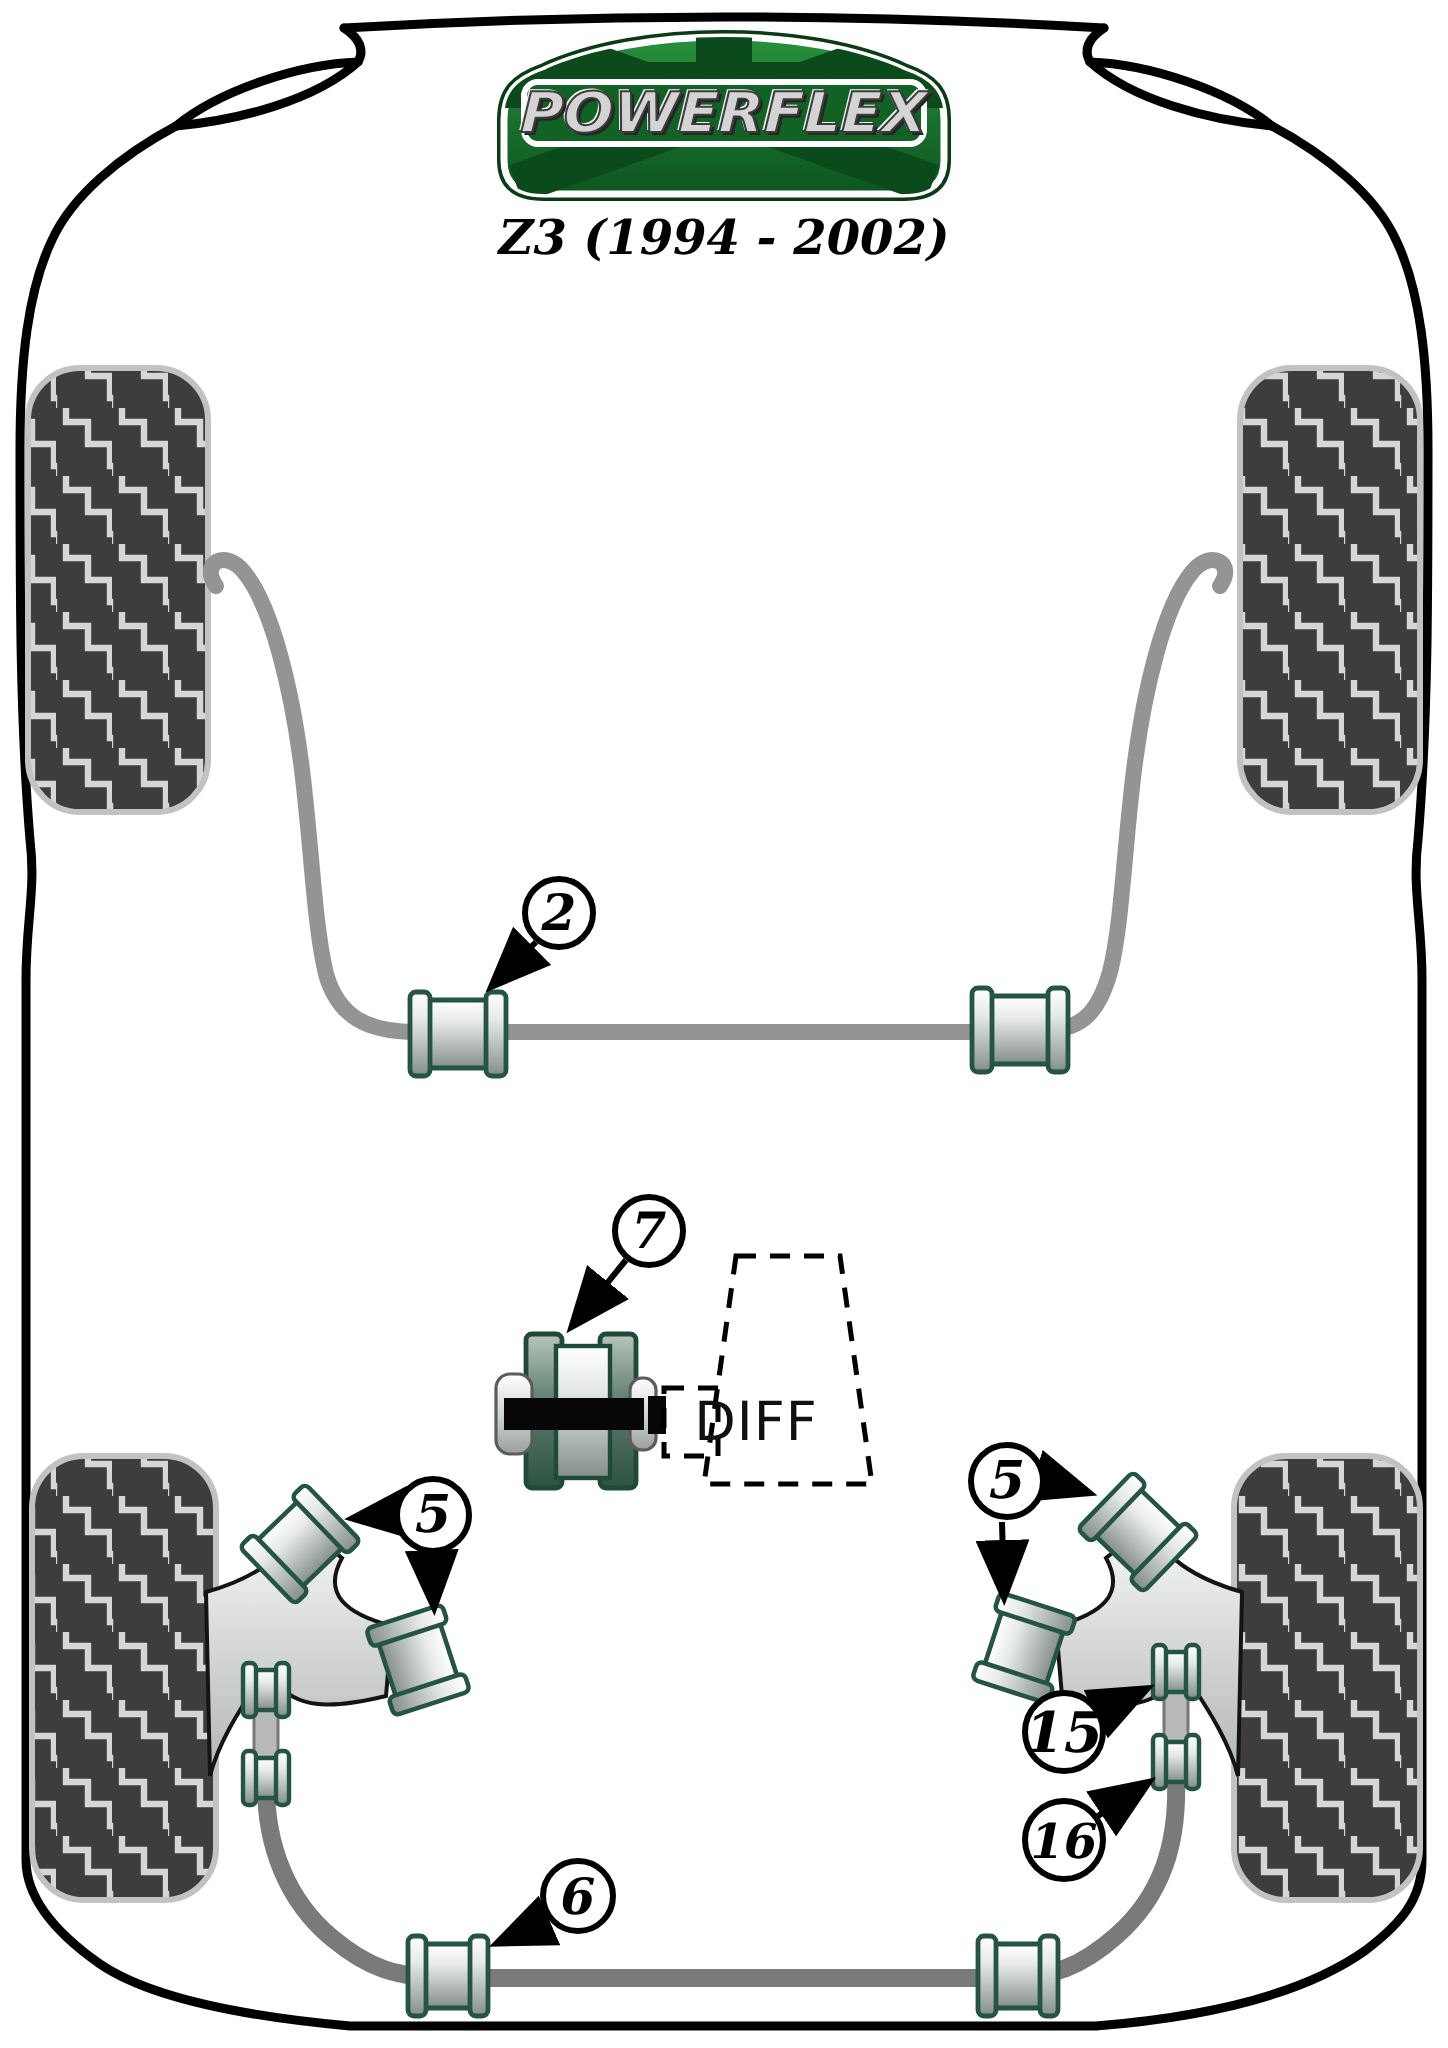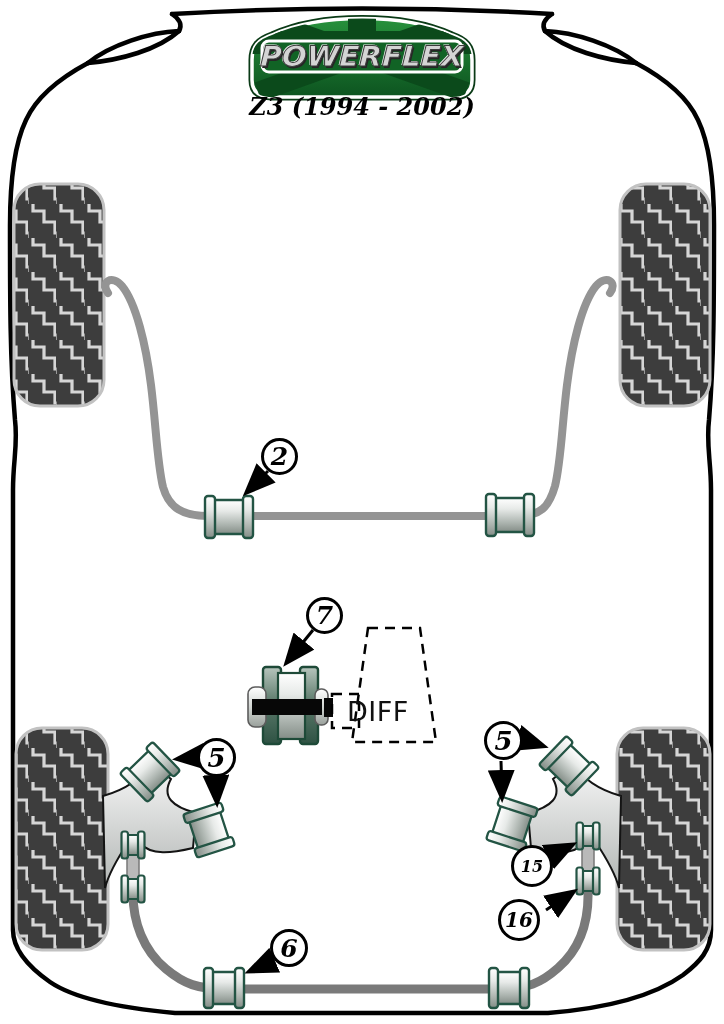--- a/index.html
+++ b/index.html
@@ -170,23 +170,23 @@
         <path d="M 252 16 L 466 92" stroke="#0b4a1b" stroke-width="20" fill="none"></path>
         <path d="M 472 16 L 258 92" stroke="#0b4a1b" stroke-width="20" fill="none"></path>
         <rect x="348" y="8" width="28" height="40" fill="#0b4a1b"></rect>
         <rect x="252" y="31" width="220" height="23" fill="#0b4a1b"></rect>
       </g>
       <rect x="262" y="41" width="200" height="31" rx="7" fill="#116325" stroke="#ffffff" stroke-width="3"></rect>
     </g>
   </svg>
 
   <div class="overlay brand-text" style="left:252px;top:40px;width:220px;height:32px;">POWERFLEX</div>
-  <div class="overlay model-text" style="left:232px;top:92px;width:260px;height:28px;">Z3 (1994 - 2002)</div>
+  <div class="overlay model-text" style="left:232px;top:104px;width:260px;height:28px;">Z3 (1994 - 2002)</div>
   <div class="overlay diff-text" style="left:346px;top:696px;width:64px;height:30px;">DIFF</div>
 
   <div class="callout" style="left:261px;top:438px;width:37px;height:37px;font-size:25px;">2</div>
   <div class="callout" style="left:306px;top:597px;width:37px;height:37px;font-size:25px;">7</div>
   <div class="callout" style="left:197px;top:738px;width:39px;height:39px;font-size:26px;">5</div>
   <div class="callout" style="left:484px;top:721px;width:39px;height:39px;font-size:26px;">5</div>
-  <div class="callout" style="left:511px;top:845px;width:42px;height:42px;font-size:16px;">15</div>
-  <div class="callout" style="left:498px;top:899px;width:42px;height:42px;font-size:20px;">16</div>
+  <div class="callout" style="left:511px;top:845px;width:42px;height:42px;font-size:28px;">15</div>
+  <div class="callout" style="left:511px;top:899px;width:42px;height:42px;font-size:24px;">16</div>
   <div class="callout" style="left:270px;top:929px;width:38px;height:38px;font-size:25px;">6</div>
 </div>
 
 </body></html>

